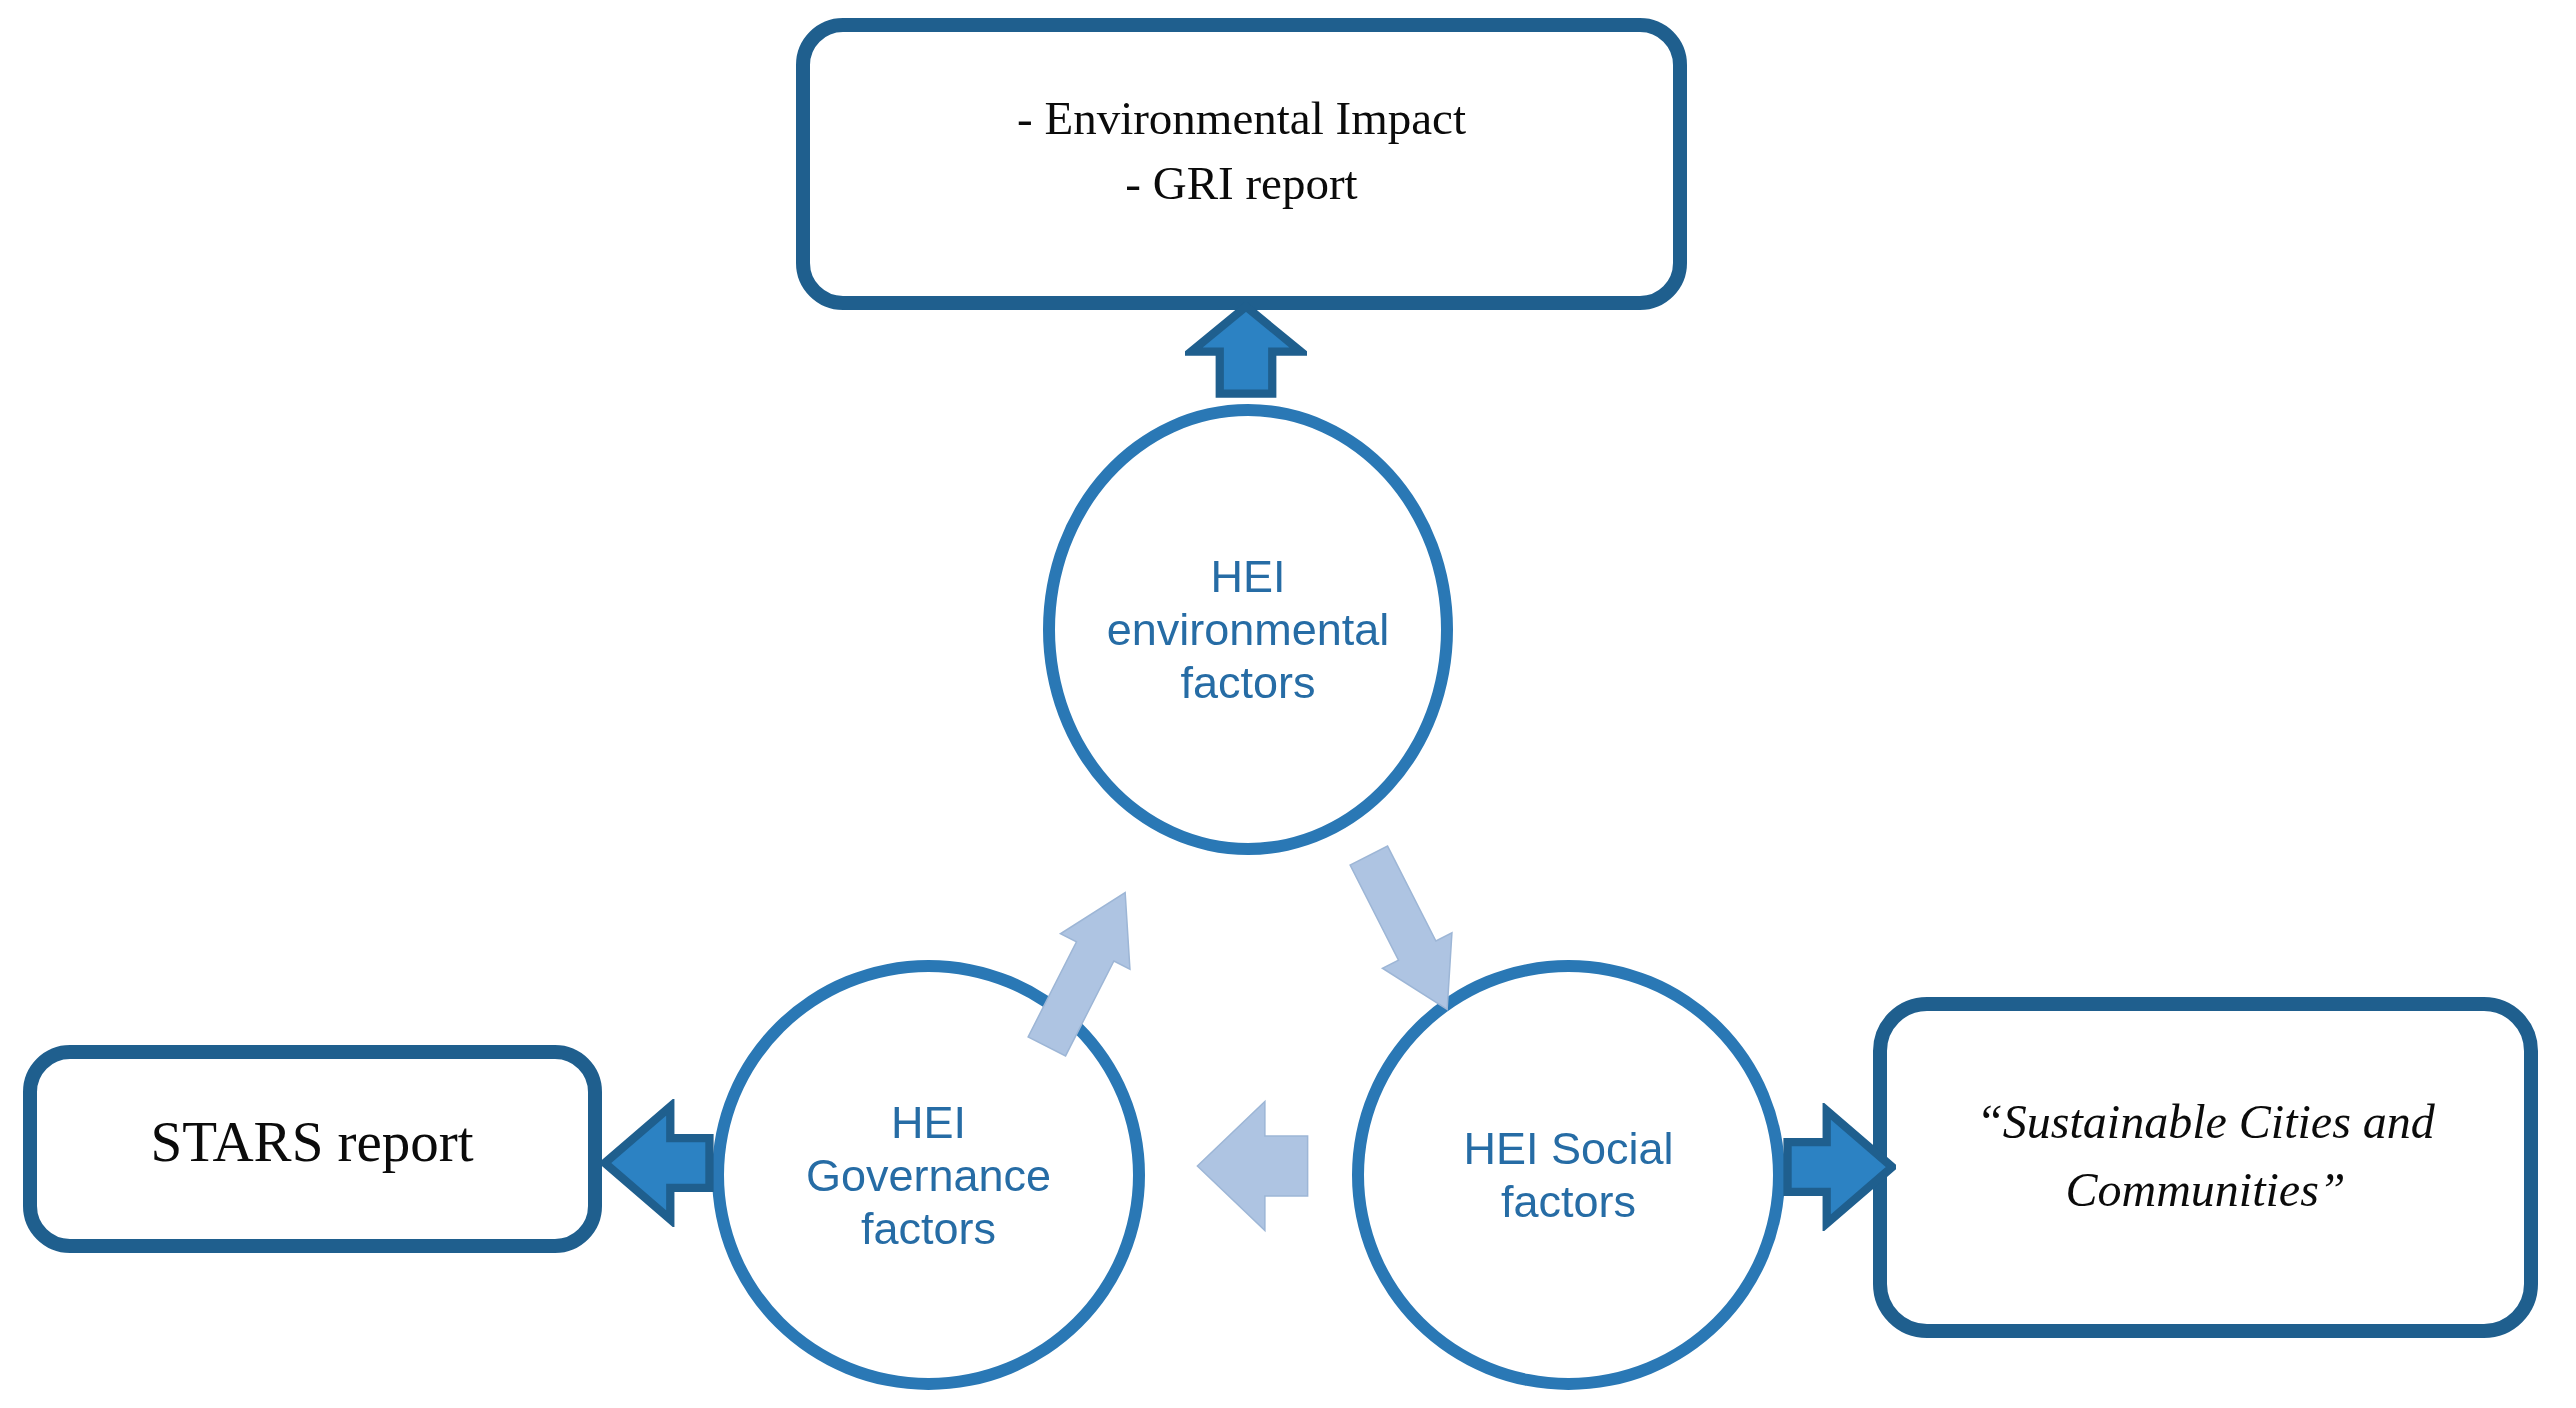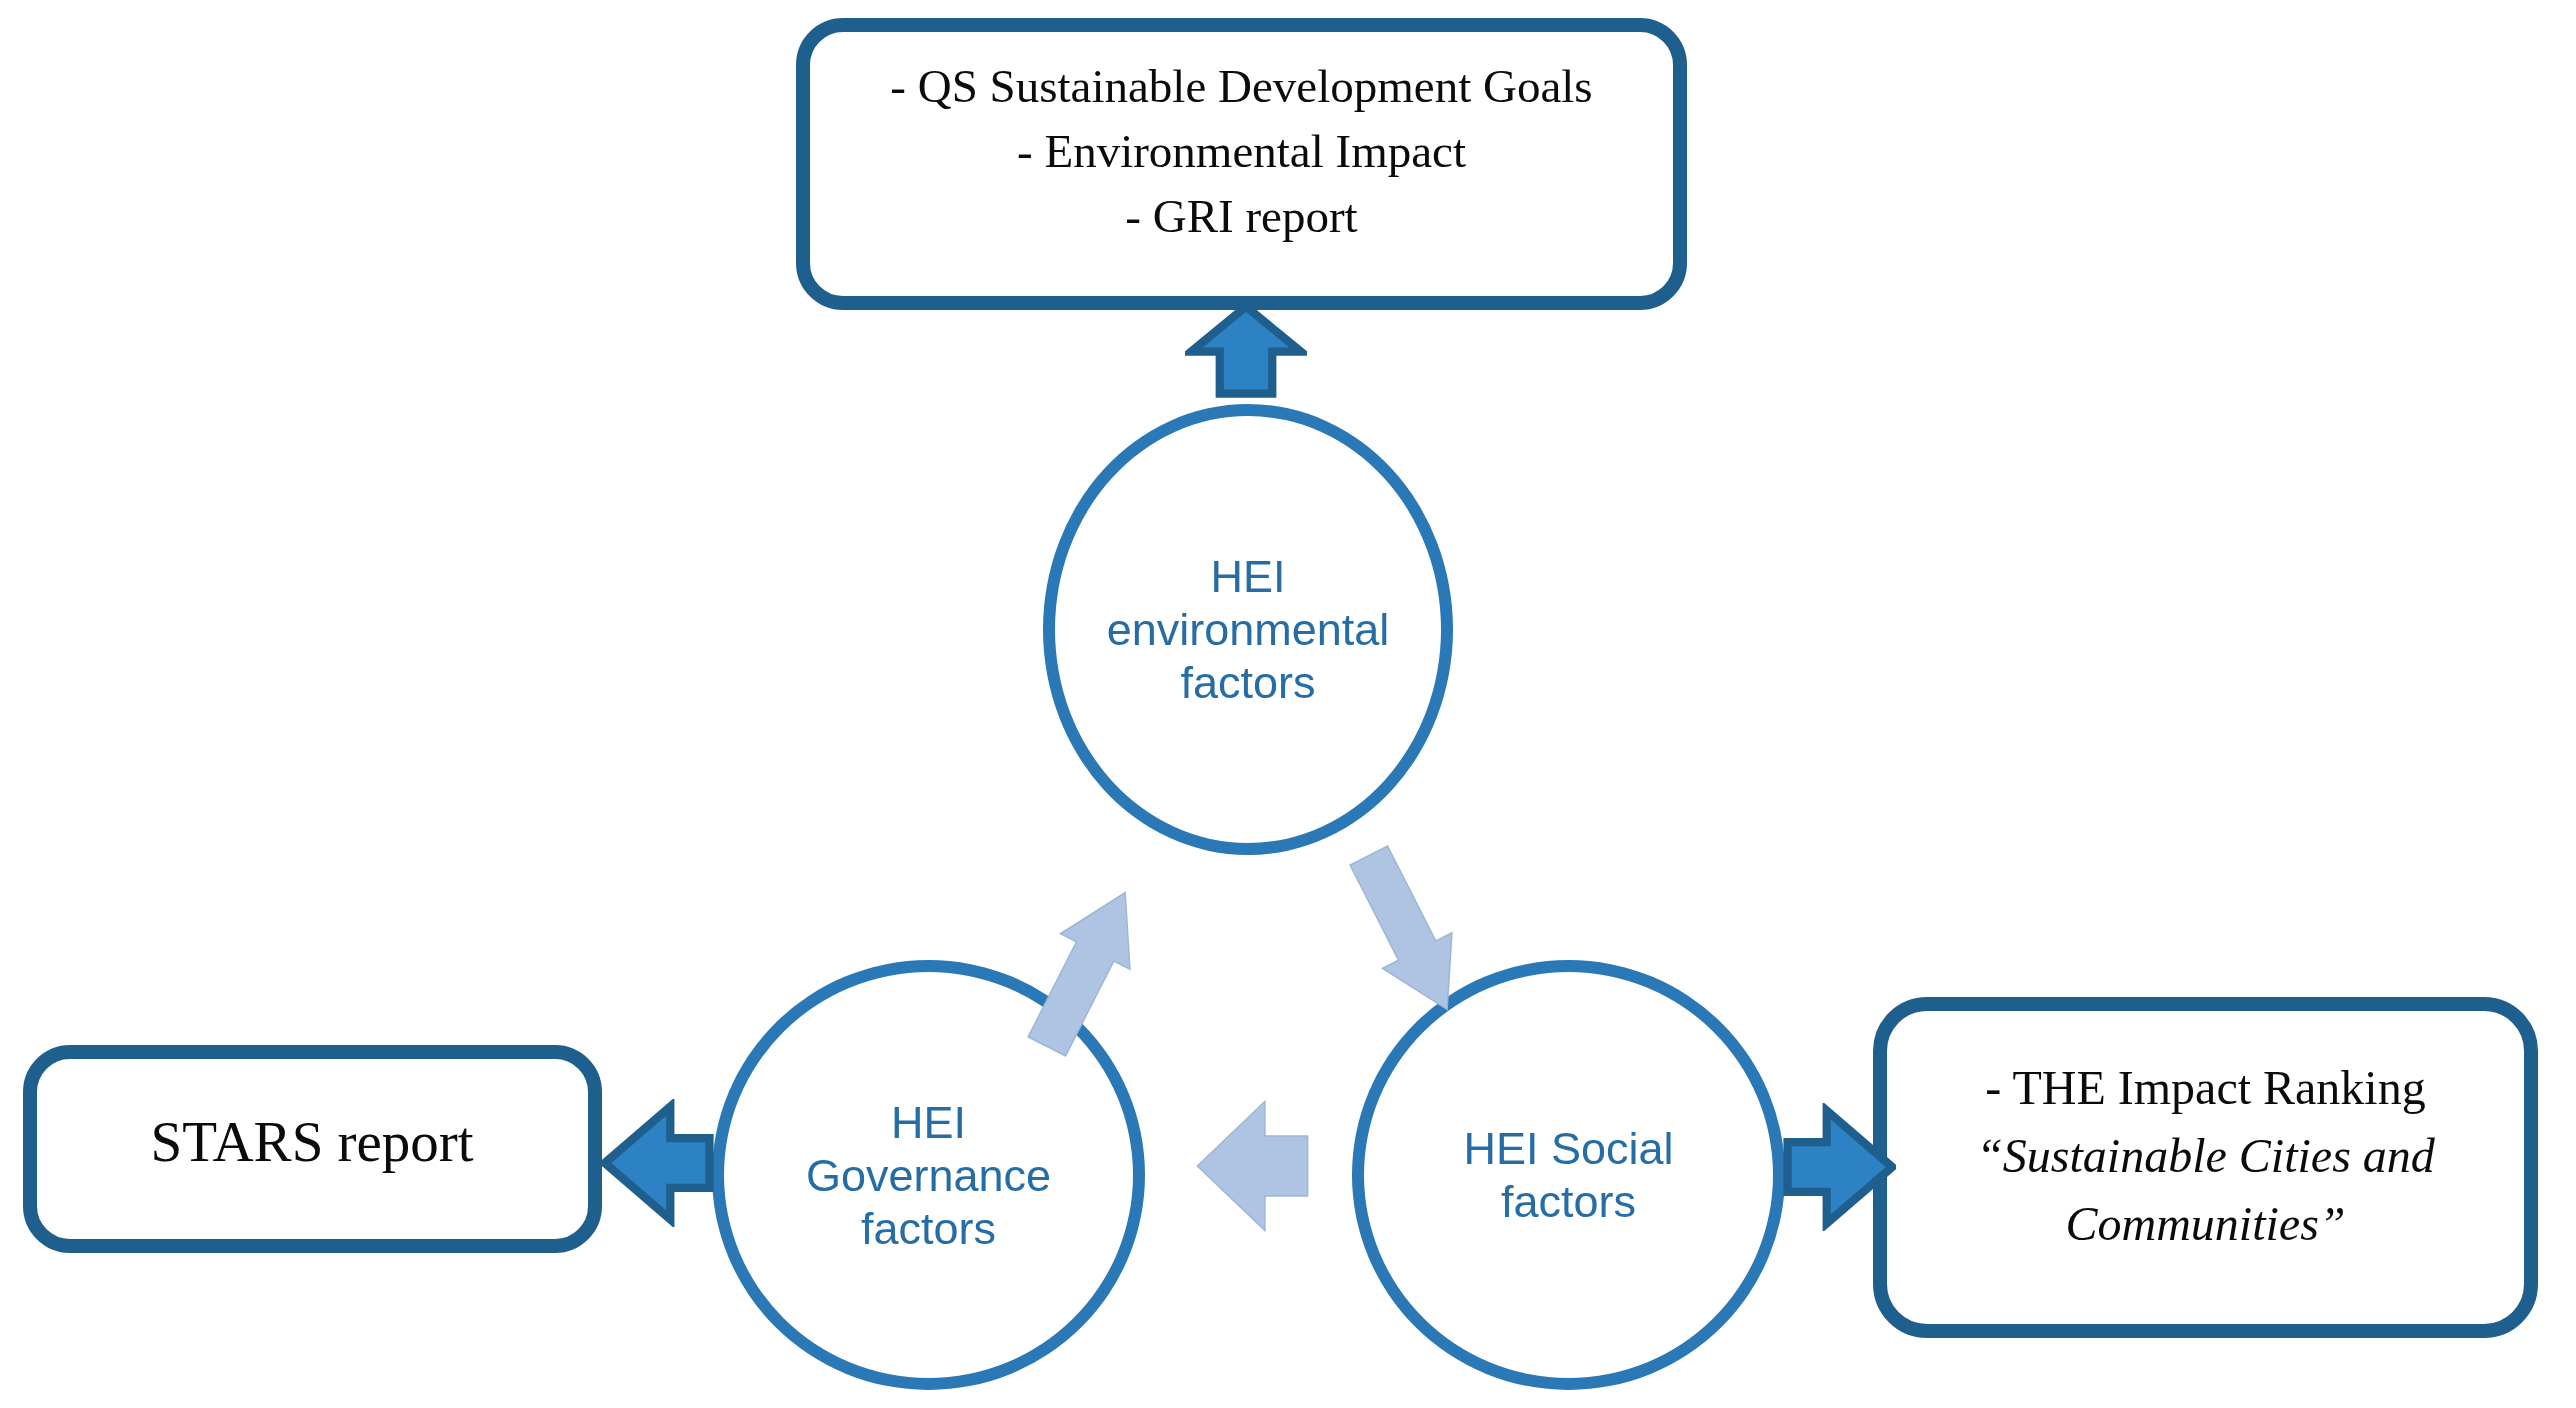--- a/index.html
+++ b/index.html
@@ -72,31 +72,29 @@
   #cycle-up    { left: 1044px; top: 880px; width: 84px; height: 179px; transform: rotate(27deg); }
   #cycle-down  { left: 1366px; top: 843px; width: 84px; height: 179px; transform: rotate(-27deg); }
   #cycle-left  { left: 1194px; top: 1094px; width: 117px; height: 144px; }
 </style>
 </head>
 <body>
 
 <div class="canvas">
 
   <div class="rbox" id="top-box">
-    <div>- QS Sustainable Development Goals</div>
     <div>- Environmental Impact</div>
     <div>- GRI report</div>
   </div>
 
   <div class="rbox" id="stars-box">
     <div>STARS report</div>
   </div>
 
   <div class="rbox" id="impact-box">
-    <div>- THE Impact Ranking</div>
     <div class="italic">“Sustainable Cities and</div>
     <div class="italic">Communities”</div>
   </div>
 
   <div class="circle" id="circle-env">
     <div>HEI</div>
     <div>environmental</div>
     <div>factors</div>
   </div>
 

